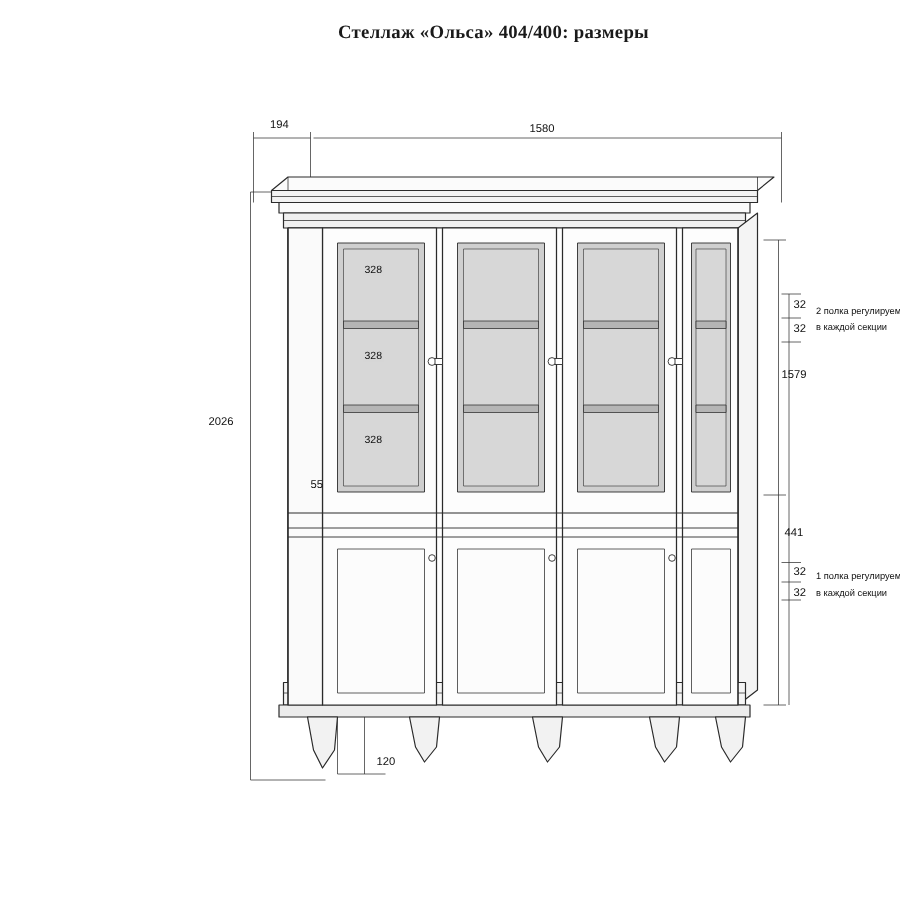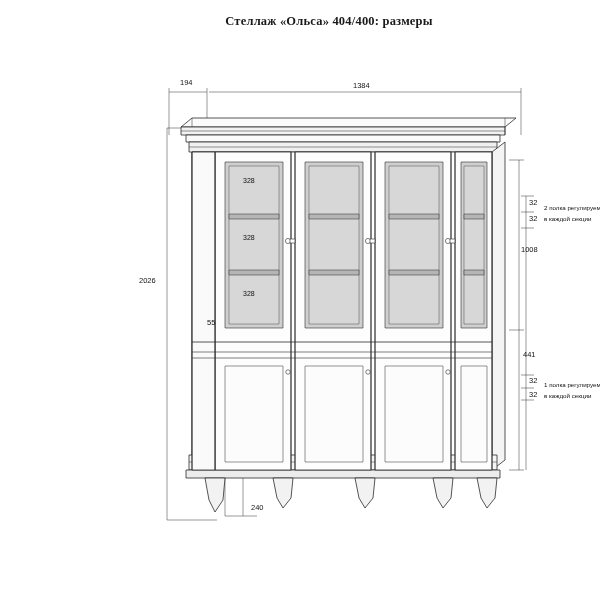--- a/index.html
+++ b/index.html
@@ -186,30 +186,30 @@
         <circle cx="419" cy="241" r="2.6"></circle>
         <rect x="421" y="239" width="5" height="4"></rect>
         <circle cx="259" cy="372" r="2.2"></circle>
         <circle cx="339" cy="372" r="2.2"></circle>
         <circle cx="419" cy="372" r="2.2"></circle>
       </g>
     </g>
   </svg>
 
   <div class="dim-text" style="left:151px;top:78px;">194</div>
-  <div class="dim-text" style="left:324px;top:81px;">1384</div>
+  <div class="dim-text" style="left:324px;top:81px;">1580</div>
   <div class="dim-text" style="left:110px;top:276px;">2026</div>
   <div class="dim-text" style="left:178px;top:318px;">55</div>
   <div class="dim-text" style="left:500px;top:198px;">32</div>
   <div class="dim-text" style="left:500px;top:214px;">32</div>
-  <div class="dim-text" style="left:492px;top:245px;">1008</div>
+  <div class="dim-text" style="left:492px;top:245px;">1579</div>
   <div class="dim-text" style="left:494px;top:350px;">441</div>
   <div class="dim-text" style="left:500px;top:376px;">32</div>
   <div class="dim-text" style="left:500px;top:390px;">32</div>
-  <div class="dim-text" style="left:222px;top:503px;">240</div>
+  <div class="dim-text" style="left:222px;top:503px;">120</div>
 
   <div class="shelf-label" style="left:213px;top:177px;">328</div>
   <div class="shelf-label" style="left:213px;top:234px;">328</div>
   <div class="shelf-label" style="left:213px;top:290px;">328</div>
 
   <div class="note-text" style="left:515px;top:204px;">2 полка регулируемые</div>
   <div class="note-text" style="left:515px;top:215px;">в каждой секции</div>
   <div class="note-text" style="left:515px;top:381px;">1 полка регулируемая</div>
   <div class="note-text" style="left:515px;top:392px;">в каждой секции</div>
 

